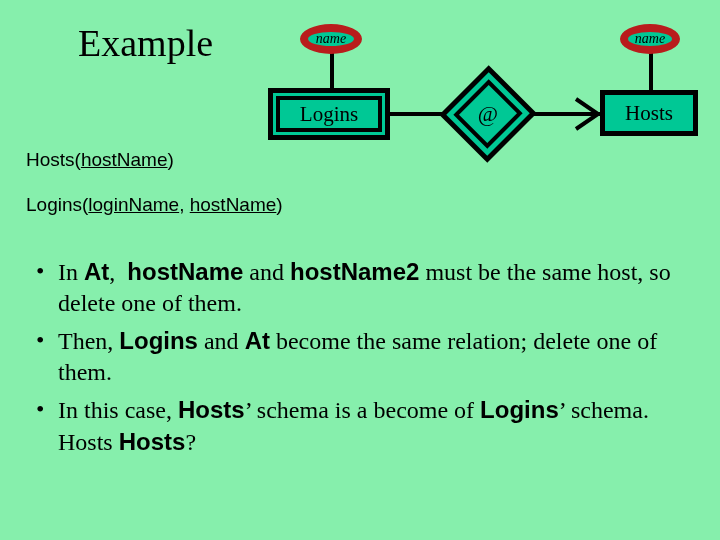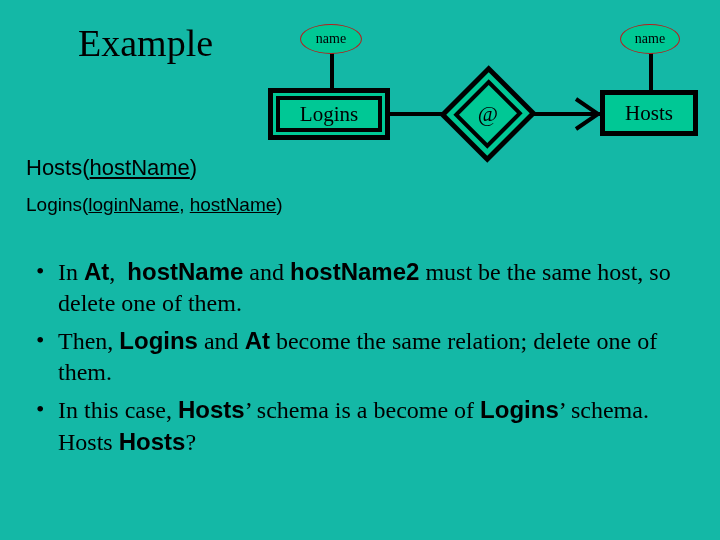--- a/index.html
+++ b/index.html
@@ -4,21 +4,21 @@
 <style>
   html, body {
     margin: 0;
     padding: 0;
     background: #ffffff;
   }
   #slide {
     position: relative;
     width: 720px;
     height: 540px;
-    background: #14b8a6;
+    background: #86efac;
     overflow: hidden;
     font-family: "Liberation Serif", serif;
     color: #000000;
   }
 
   
   #title {
     position: absolute;
     left: 78px;
     top: 22px;
@@ -46,26 +46,27 @@
   .link {
     position: absolute;
     height: 4px;
     background: #000000;
   }
 
   
   .oval {
     position: absolute;
     background: #00c895;
-    border: 1px solid #b91c1c;
+    border: 8px solid #b91c1c;
     border-radius: 50%;
     display: flex;
     align-items: center;
     justify-content: center;
     box-sizing: border-box;
+    font-style: italic;
   }
   .oval span {
     font-family: "Liberation Serif", serif;
     font-size: 14px;
     line-height: 14px;
     color: #000000;
   }
 
   
   .entity {
@@ -231,21 +232,21 @@
       <div class="diamond-inner"></div>
       <div class="diamond-core"></div>
       <div class="diamond-label">@</div>
     </div>
 
     <div class="entity single" style="left:600px; top:90px; width:98px; height:46px;">
       <span class="entity-label">Hosts</span>
     </div>
   </div>
 
-  <div class="schema-line" id="schema-0" style="top:148px; font-size:22px; line-height:23px;margin-top:8px;"><span>Hosts(</span><span class="u">hostName</span><span>)</span></div>
+  <div class="schema-line" id="schema-0" style="top:148px; font-size:19px; line-height:23px;"><span>Hosts(</span><span class="u">hostName</span><span>)</span></div>
   <div class="schema-line" id="schema-1" style="top:193px; font-size:19px; line-height:23px;"><span>Logins(</span><span class="u">loginName</span><span>, </span><span class="u">hostName</span><span>)</span></div>
 
   <div id="bullets">
       <div class="bullet-item"><span class="dot">•</span><span>In </span><span class="sans">At</span><span>,&nbsp; </span><span class="sans">hostName</span><span> and </span><span class="sans">hostName2</span><span> must be the same host, so delete one of them.</span></div>
       <div class="bullet-item"><span class="dot">•</span><span>Then, </span><span class="sans">Logins</span><span> and </span><span class="sans">At</span><span> become the same relation; delete one of them.</span></div>
       <div class="bullet-item"><span class="dot">•</span><span>In this case, </span><span class="sans">Hosts</span><span>’ schema is a become of </span><span class="sans">Logins</span><span>’ schema. Hosts </span><span class="sans">Hosts</span><span>?</span></div>
     </div>
 
 </div>
 

